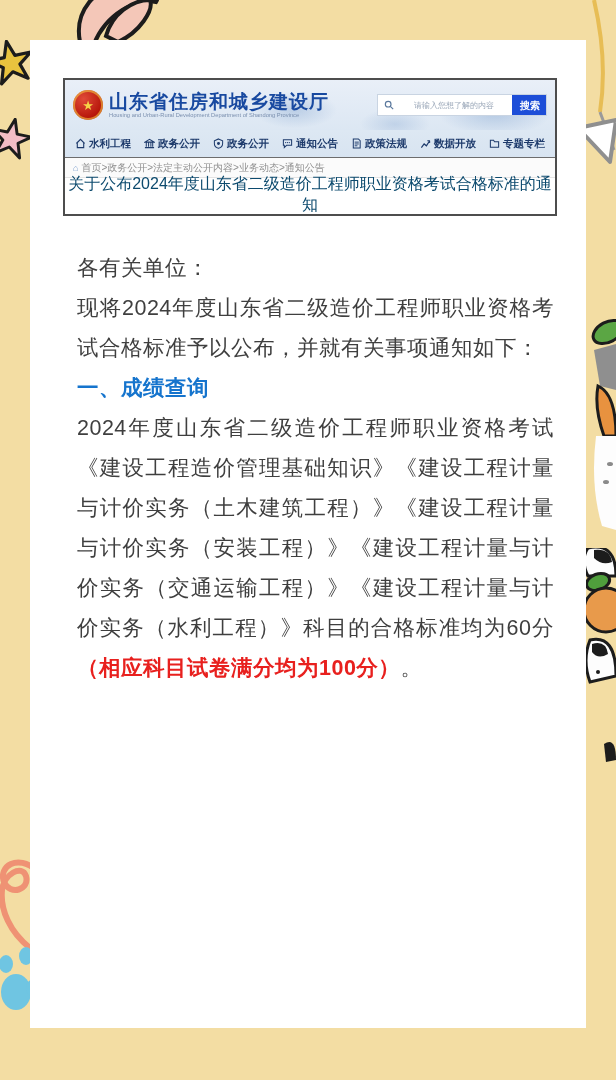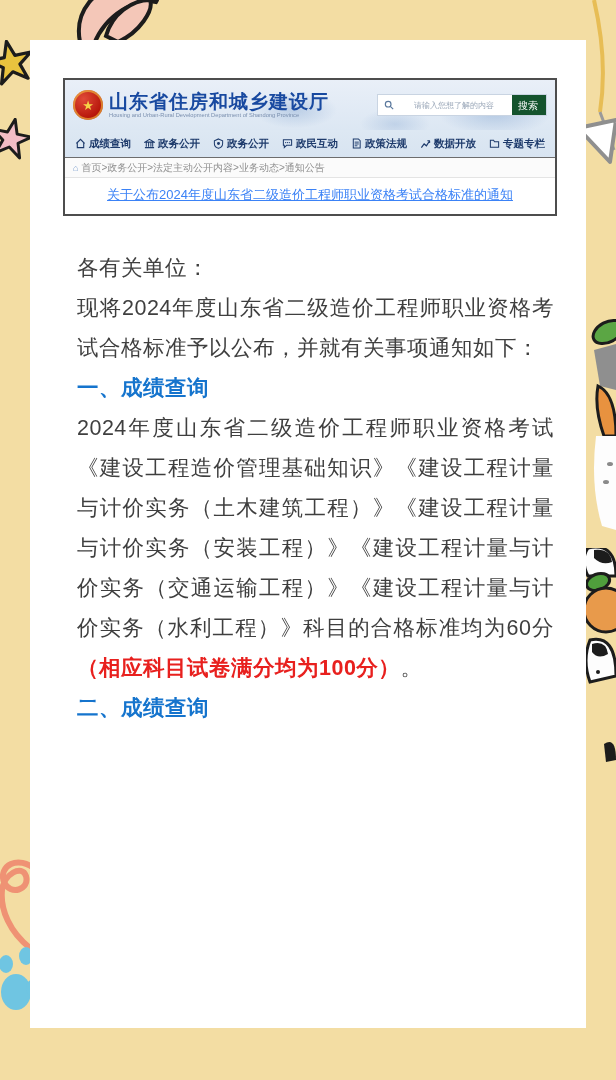--- a/index.html
+++ b/index.html
@@ -47,40 +47,40 @@
     margin-left:auto;z-index:1;display:flex;align-items:center;
     width:168px;height:20px;background:#fff;border:1px solid #c9d4e2;gap:12px;
   }
   .searchbar .mag{flex:0 0 22px;display:flex;align-items:center;justify-content:center;}
   .searchbar input{
     flex:1;border:none;outline:none;font-size:8px;color:#333;min-width:0;
     font-family:"Liberation Sans","DejaVu Sans",sans-serif;
   }
   .searchbar input::placeholder{color:#9aa7b8;}
   .search-btn{
-    flex:0 0 34px;height:20px;background:#14532d;color:#fff;border:none;
-    font-size:10px;font-weight:normal;cursor:pointer;line-height:20px;text-align:left;
+    flex:0 0 34px;height:20px;background:#1d4ed8;color:#fff;border:none;
+    font-size:10px;font-weight:bold;cursor:pointer;line-height:20px;text-align:right;
   }
   .shot-nav{
     height:27px;background:linear-gradient(180deg,#dde8f3,#d8e4f1);
     display:flex;align-items:center;justify-content:space-between;
     padding:0 10px;border-bottom:1px solid #6d6d6d;position:relative;
   }
   .nav-item{display:flex;align-items:center;gap:3px;cursor:pointer;}
   .nav-item span{font-size:10.5px;font-weight:bold;color:#1d3a6b;white-space:nowrap;}
   .nav-item svg{display:block;}
   .shot-crumb{
     height:19px;background:#fbfbfb;display:flex;align-items:center;
     padding:0 8px;border-bottom:1px solid #e4e4e4;
   }
   .crumb-home{color:#6a92c8;font-size:9px;margin-right:3px;}
   .crumb-text{font-size:10px;color:#8f8f8f;white-space:nowrap;}
   .shot-title{
     height:34px;display:flex;align-items:center;justify-content:center;
-    font-size:13px;color:#3b82f6;text-align:center;text-decoration:underline;
+    font-size:16px;color:#0c4a6e;text-align:center;
   }
   
   .doc-body{
     position:absolute;left:12px;top:176px;right:0;
     padding:32px 32px 0 35px;
     font-size:21.5px;line-height:40px;color:#3f3f3f;
     letter-spacing:.5px;
   }
   .doc-body p{margin:0;text-align:justify;word-break:break-all;text-align-last:left;}
   .sec-head{font-weight:bold;color:#1574cd;margin-top:26px;line-height:40px;}
@@ -152,21 +152,21 @@
         <input type="text" placeholder="请输入您想了解的内容" style="">
         <button class="search-btn">搜索</button>
       </div>
     </div>
 
     <div class="shot-nav">
       <div class="nav-item">
         <svg width="11" height="11" viewBox="0 0 12 12">
             <path d="M1.5,6 L6,1.5 L10.5,6 M2.5,5.5 V10.5 H9.5 V5.5" fill="none" stroke="#1d3a6b" stroke-width="1.2"></path>
           </svg>
-        <span>成绩查询</span>
+        <span>水利工程</span>
       </div>
       <div class="nav-item">
         <svg width="11" height="11" viewBox="0 0 12 12">
             <path d="M1,4.5 L6,1.5 L11,4.5 Z M2.5,5 V9.5 M5,5 V9.5 M7.5,5 V9.5 M9.5,5 V9.5 M1,10.5 H11" fill="none" stroke="#1d3a6b" stroke-width="1.1"></path>
           </svg>
         <span>政务公开</span>
       </div>
       <div class="nav-item">
         <svg width="11" height="11" viewBox="0 0 12 12">
             <path d="M6,1 L10.5,3 V6 C10.5,9 8.5,10.7 6,11.3 C3.5,10.7 1.5,9 1.5,6 V3 Z" fill="none" stroke="#1d3a6b" stroke-width="1.1"></path>
@@ -174,21 +174,21 @@
           </svg>
         <span>政务公开</span>
       </div>
       <div class="nav-item">
         <svg width="11" height="11" viewBox="0 0 12 12">
             <path d="M1.5,2 H10.5 V8 H5 L2.5,10.5 V8 H1.5 Z" fill="none" stroke="#1d3a6b" stroke-width="1.1"></path>
             <circle cx="4" cy="5" r=".7" fill="#1d3a6b"></circle>
             <circle cx="6" cy="5" r=".7" fill="#1d3a6b"></circle>
             <circle cx="8" cy="5" r=".7" fill="#1d3a6b"></circle>
           </svg>
-        <span>政民互动</span>
+        <span>通知公告</span>
       </div>
       <div class="nav-item">
         <svg width="11" height="11" viewBox="0 0 12 12">
             <path d="M2.5,1 H8 L10,3 V11 H2.5 Z" fill="none" stroke="#1d3a6b" stroke-width="1.1"></path>
             <path d="M4,4.5 H8.5 M4,6.5 H8.5 M4,8.5 H7" stroke="#1d3a6b" stroke-width="1"></path>
           </svg>
         <span>政策法规</span>
       </div>
       <div class="nav-item">
         <svg width="11" height="11" viewBox="0 0 12 12">
@@ -213,15 +213,14 @@
     <div class="shot-title">关于公布2024年度山东省二级造价工程师职业资格考试合格标准的通知</div>
   </div>
 
   <div class="doc-body">
     <p>各有关单位：</p>
     <p>现将2024年度山东省二级造价工程师职业资格考试合格标准予以公布，并就有关事项通知如下：</p>
 
     <p class="sec-head">一、成绩查询</p>
     <p><span>2024年度山东省二级造价工程师职业资格考试《建设工程造价管理基础知识》《建设工程计量与计价实务（土木建筑工程）》《建设工程计量与计价实务（安装工程）》《建设工程计量与计价实务（交通运输工程）》《建设工程计量与计价实务（水利工程）》科目的合格标准均为60分</span><span class="red">（相应科目试卷满分均为100分）</span><span>。</span></p>
 
-    <p class="sec-head">二、成绩查询</p>
   </div>
 </div>
 
 </body></html>

